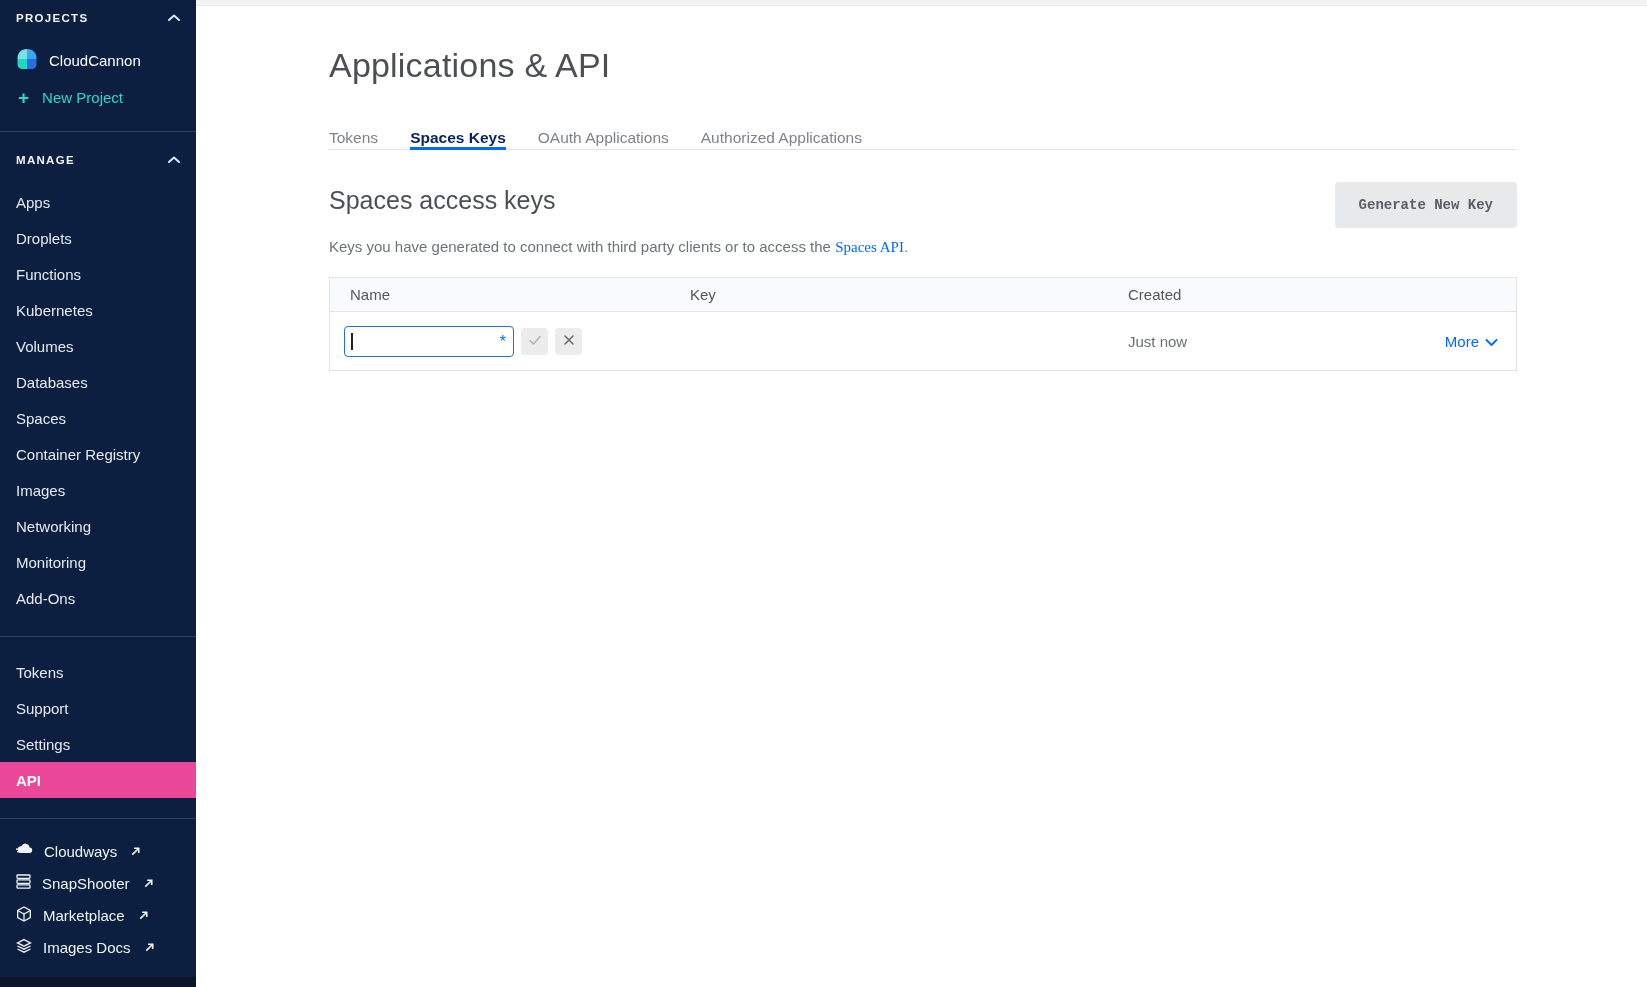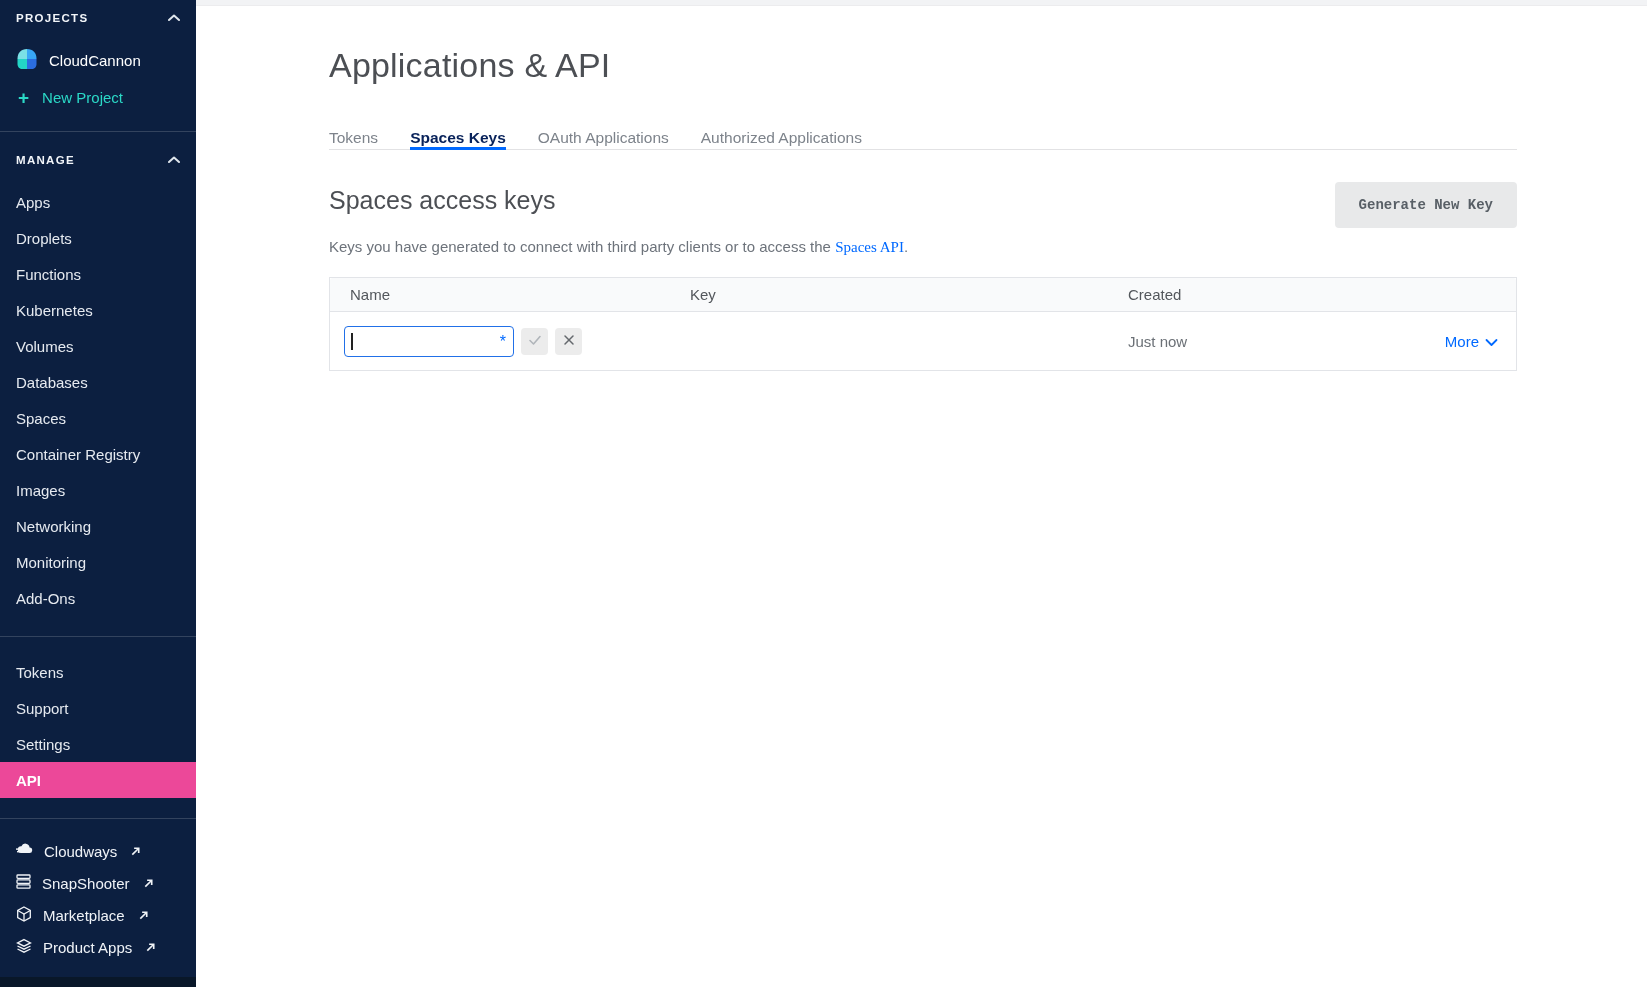--- a/index.html
+++ b/index.html
@@ -205,21 +205,21 @@
       </span>
     </div>
     <div class="ext-link">
       <span>
         <svg width="16" height="16" viewBox="0 0 16 16">
           <polyline points="1.5,8 8,11.2 14.5,8" fill="none" stroke="#f0f3f7" stroke-width="1.3"></polyline>
           <polyline points="1.5,11 8,14.2 14.5,11" fill="none" stroke="#f0f3f7" stroke-width="1.3"></polyline>
           <polygon points="8,1.6 14.5,4.9 8,8.2 1.5,4.9" fill="none" stroke="#f0f3f7" stroke-width="1.3"></polygon>
         </svg>
       </span>
-      <span>Product Apps</span>
+      <span>Images Docs</span>
       <span class="ext-arrow">
         <svg width="11" height="11" viewBox="0 0 12 12">
             <line x1="2.5" y1="9.5" x2="9" y2="3" stroke="#f0f3f7" stroke-width="1.8"></line>
             <polyline points="4.5,2.5 9.5,2.5 9.5,7.5" fill="none" stroke="#f0f3f7" stroke-width="1.8"></polyline>
           </svg>
       </span>
     </div>
   </div>
 
   <div class="side-footer-strip"></div>

